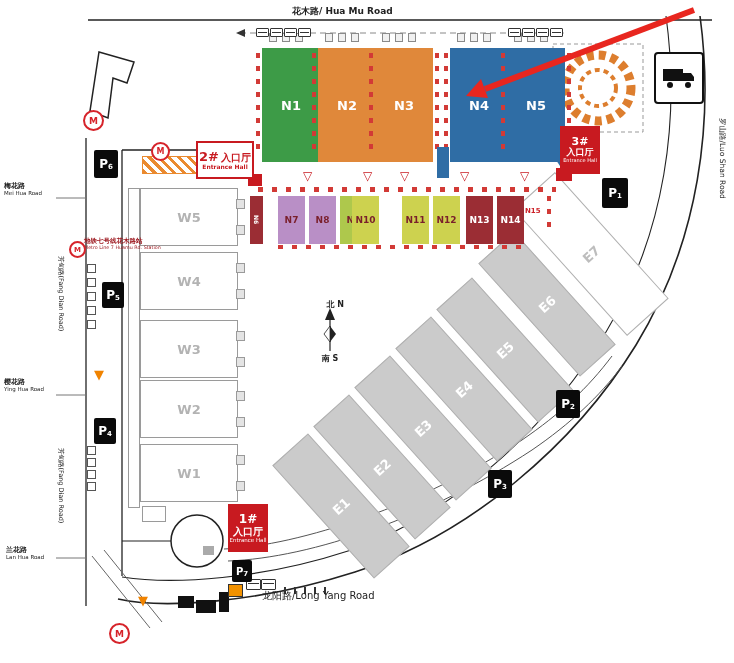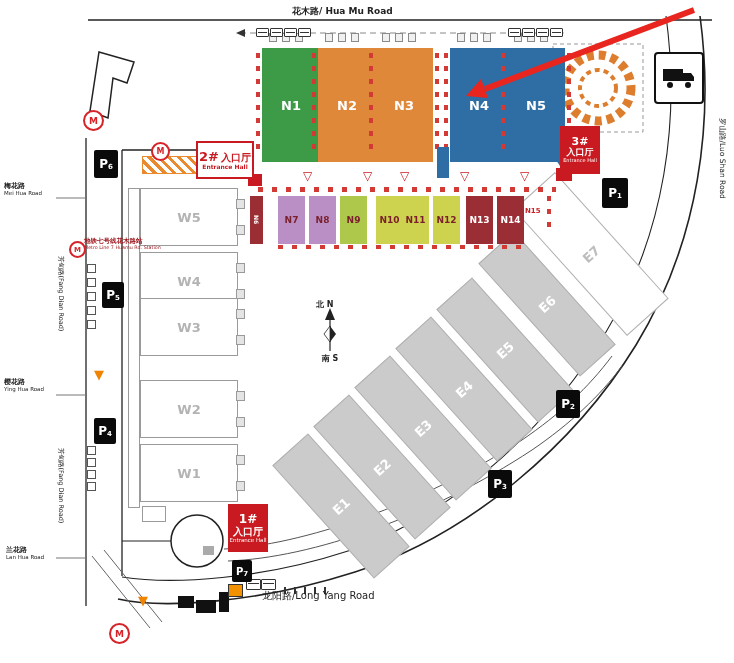--- a/index.html
+++ b/index.html
@@ -145,21 +145,21 @@
   <div class="hallW" style="top:188px">
       <span>W5</span>
       <i class="wtab" style="top:10px"></i>
       <i class="wtab" style="bottom:10px"></i>
     </div>
   <div class="hallW" style="top:252px">
       <span>W4</span>
       <i class="wtab" style="top:10px"></i>
       <i class="wtab" style="bottom:10px"></i>
     </div>
-  <div class="hallW" style="top:298px">
+  <div class="hallW" style="top:320px">
       <span>W3</span>
       <i class="wtab" style="top:10px"></i>
       <i class="wtab" style="bottom:10px"></i>
     </div>
   <div class="hallW" style="top:380px">
       <span>W2</span>
       <i class="wtab" style="top:10px"></i>
       <i class="wtab" style="bottom:10px"></i>
     </div>
   <div class="hallW" style="top:444px">
@@ -217,21 +217,21 @@
     </div>
   <div class="hallS" style="left: 278px; background-color: rgb(185, 143, 198); color: rgb(122, 31, 43);">
       <span>N7</span>
     </div>
   <div class="hallS" style="left: 309px; background-color: rgb(185, 143, 198); color: rgb(122, 31, 43);">
       <span>N8</span>
     </div>
   <div class="hallS" style="left: 340px; background-color: rgb(174, 200, 76); color: rgb(122, 31, 43);">
       <span>N9</span>
     </div>
-  <div class="hallS" style="left: 352px; background-color: rgb(205, 210, 79); color: rgb(122, 31, 43); margin-left: 24px;">
+  <div class="hallS" style="left: 352px; background-color: rgb(205, 210, 79); color: rgb(122, 31, 43);">
       <span>N10</span>
     </div>
   <div class="hallS" style="left: 402px; background-color: rgb(205, 210, 79); color: rgb(122, 31, 43);">
       <span>N11</span>
     </div>
   <div class="hallS" style="left: 433px; background-color: rgb(205, 210, 79); color: rgb(122, 31, 43);">
       <span>N12</span>
     </div>
   <div class="hallS" style="left: 466px; background-color: rgb(155, 45, 52); color: rgb(255, 255, 255);">
       <span>N13</span>
@@ -287,21 +287,21 @@
   <div class="pbox" style="left:94px;top:150px;width:24px;height:28px">
       <span class="pl">P</span>
       <span class="pn">6</span>
     </div>
   <div class="pbox" style="left:232px;top:560px;width:20px;height:22px">
       <span class="pl" style="font-size:10px">P</span>
       <span class="pn">7</span>
     </div>
   <div class="orangebox" style="left:228px;top:584px;width:13px;height:11px"></div>
 
-  <div class="lbl" style="left:316px;top:300px;width:28px;text-align:left;font-size:8px;font-weight:bold">北 N</div>
+  <div class="lbl" style="left:316px;top:300px;width:28px;text-align:right;font-size:8px;font-weight:bold">北 N</div>
   <div class="lbl" style="left:316px;top:354px;width:28px;text-align:center;font-size:8px;font-weight:bold">南 S</div>
 
   <div style="position:absolute;left:654px;top:52px;width:46px;height:48px;background:#fff;border:2px solid #111;border-radius:4px;z-index:8;display:flex;align-items:center;justify-content:center">
     <svg width="34" height="26" viewBox="0 0 34 26">
       <rect x="1" y="4" width="20" height="12" fill="#111"></rect>
       <path d="M21,8 h8 l3,4 v4 h-11 z" fill="#111"></path>
       <circle cx="8" cy="20" r="3" fill="#111"></circle>
       <circle cx="26" cy="20" r="3" fill="#111"></circle>
     </svg>
   </div>

